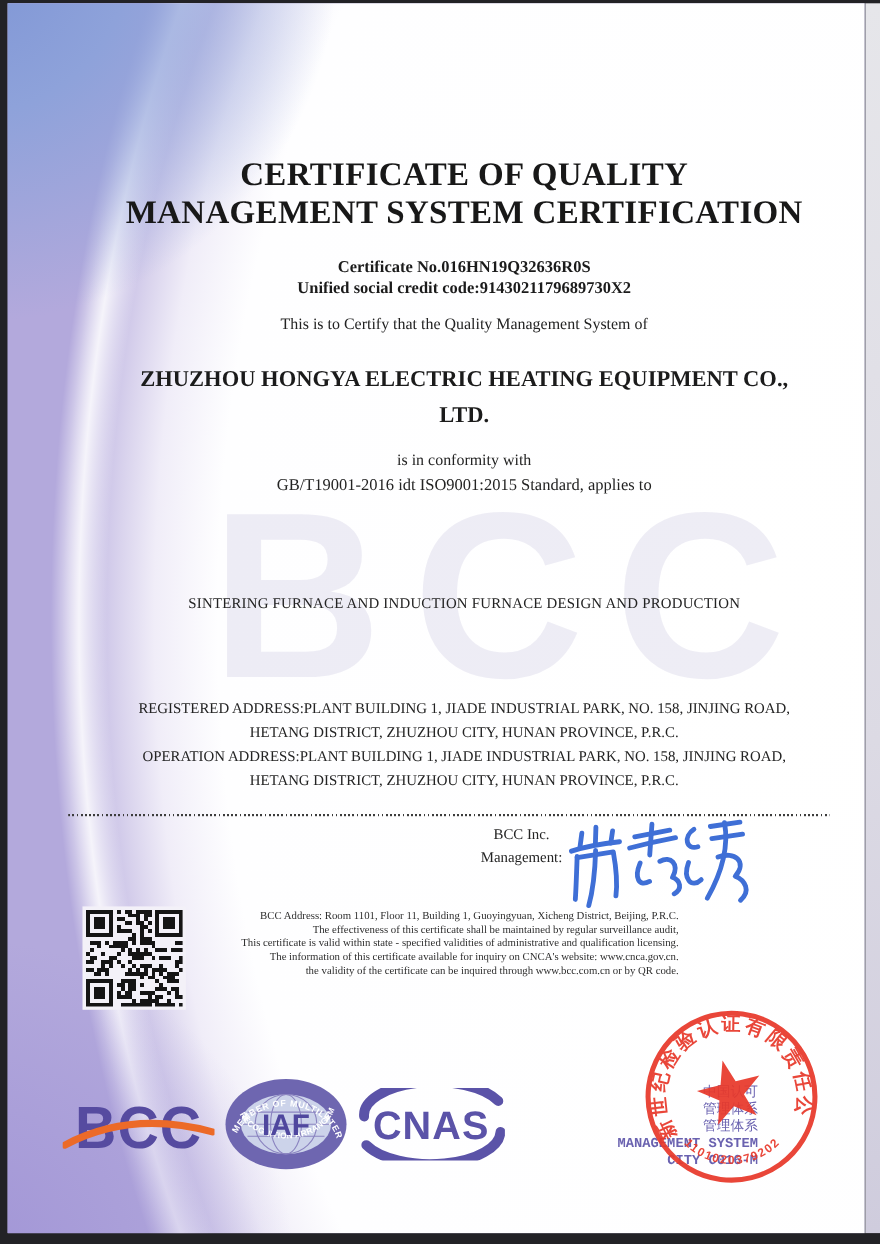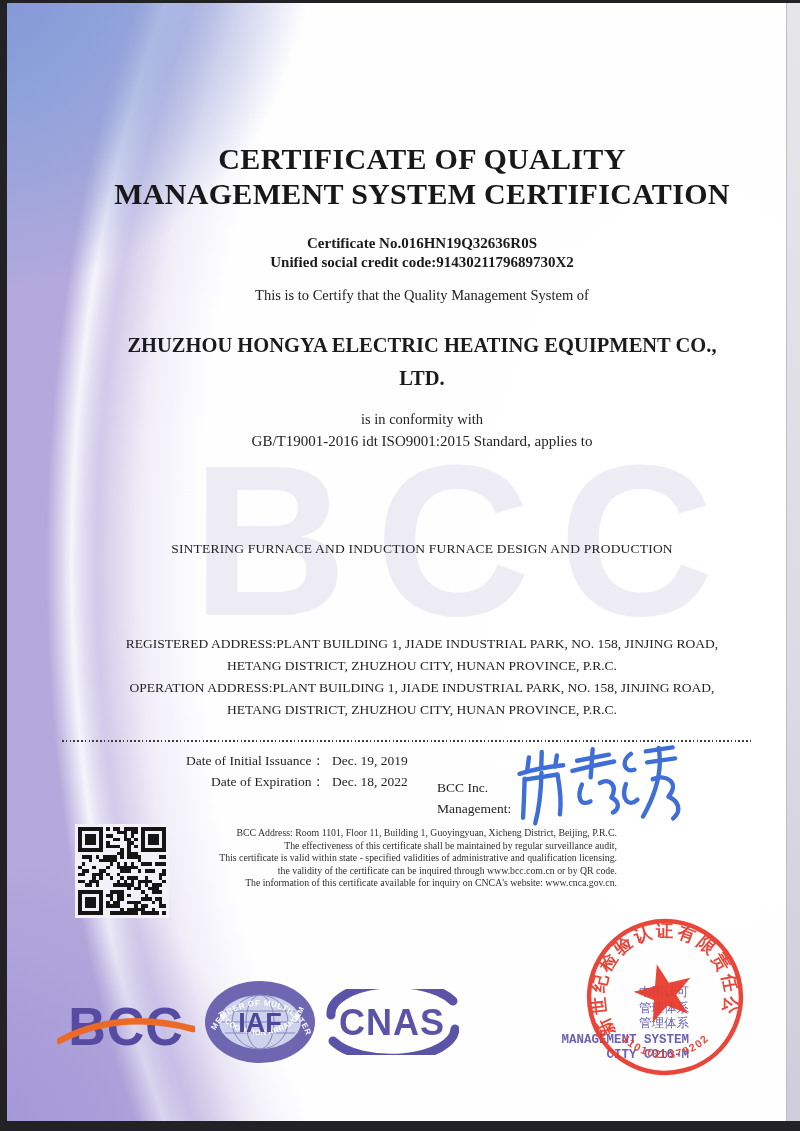--- a/index.html
+++ b/index.html
@@ -25,21 +25,21 @@
   #company{top:326px;font-size:20.5px;line-height:33px;}
   #conformity{top:408px;font-size:14.5px;}
   #standard{top:430px;font-size:15px;}
   #scope{top:538px;font-size:13.5px;letter-spacing:0.2px;}
   #addresses{top:630px;font-size:13.5px;line-height:22px;}
   #dotline{position:absolute;left:55px;top:737px;width:692px;height:2px;
     background:repeating-linear-gradient(90deg,#3c3c3c 0 1.6px,transparent 1.6px 3.8px);}
   #dates{position:absolute;left:40px;top:748px;font-size:13.5px;line-height:20.5px;color:#242424;}
   #dates .lbl{display:inline-block;width:278px;text-align:right;}
   #dates .val{margin-left:7px;}
-  #issuer{position:absolute;left:430px;top:746px;font-size:13.5px;line-height:20.5px;color:#242424;text-align:left;margin-top:29px;}
+  #issuer{position:absolute;left:430px;top:746px;font-size:13.5px;line-height:20.5px;color:#242424;text-align:center;}
   #signature{position:absolute;left:505px;top:740px;width:175px;height:88px;transform:rotate(-2deg);}
   #qr{position:absolute;left:68px;top:821px;width:94px;height:94px;background:#f3f1f8;padding:3px;box-sizing:border-box;}
   #footnote{position:absolute;left:170px;top:824px;width:440px;font-size:9.8px;line-height:12.6px;
     color:#2e2e2e;text-align:right;}
   
   #bcclogo{position:absolute;left:50px;top:992px;width:138px;height:66px;}
   #bcclogo .word{position:absolute;left:0;top:0;width:138px;text-align:center;
      font-family:"Liberation Sans",sans-serif;font-weight:bold;font-size:52px;line-height:62px;
      letter-spacing:1px;color:#564ba0;transform:scaleY(1.04);}
   #bcclogo svg{position:absolute;left:0;top:0;}
@@ -83,28 +83,20 @@
 
     <div id="addresses" class="txt">
       <div>REGISTERED ADDRESS:PLANT BUILDING 1, JIADE INDUSTRIAL PARK, NO. 158, JINJING ROAD,</div>
       <div>HETANG DISTRICT, ZHUZHOU CITY, HUNAN PROVINCE, P.R.C.</div>
       <div>OPERATION ADDRESS:PLANT BUILDING 1, JIADE INDUSTRIAL PARK, NO. 158, JINJING ROAD,</div>
       <div>HETANG DISTRICT, ZHUZHOU CITY, HUNAN PROVINCE, P.R.C.</div>
     </div>
 
     <div id="dotline"></div>
 
-    <div id="dates">
-      <div>
-        <span class="lbl">Date of Initial Issuance：</span><span class="val">Dec. 19, 2019</span>
-      </div>
-      <div>
-        <span class="lbl">Date of Expiration：</span><span class="val">Dec. 18, 2022</span>
-      </div>
-    </div>
 
     <div id="issuer">
       <div>BCC Inc.</div>
       <div>Management:</div>
     </div>
 
     <svg id="signature" viewBox="0 0 175 88" aria-label="尚志强">
       <g fill="none" stroke="#3f6fd6" stroke-width="4.4" stroke-linecap="round" stroke-linejoin="round">
         <path d="M16,24 L18,12"></path>
           <path d="M31,7 L30,22"></path>
@@ -429,22 +421,22 @@
         <rect x="20" y="24" width="1" height="1" fill="#151515"></rect>
         <rect x="21" y="24" width="1" height="1" fill="#151515"></rect>
         <rect x="22" y="24" width="1" height="1" fill="#151515"></rect>
         <rect x="24" y="24" width="1" height="1" fill="#151515"></rect>
       </svg>
 
     <div id="footnote">
       <div>BCC Address: Room 1101, Floor 11, Building 1, Guoyingyuan, Xicheng District, Beijing, P.R.C.</div>
       <div>The effectiveness of this certificate shall be maintained by regular surveillance audit,</div>
       <div>This certificate is valid within state - specified validities of administrative and qualification licensing.</div>
+      <div>The information of this certificate available for inquiry on CNCA's website: www.cnca.gov.cn.</div>
       <div>the validity of the certificate can be inquired through www.bcc.com.cn or by QR code.</div>
-      <div>The information of this certificate available for inquiry on CNCA's website: www.cnca.gov.cn.</div>
     </div>
 
     <div id="bcclogo">
       <div class="word">BCC</div>
       <svg width="138" height="66" viewBox="0 0 138 66">
         <path d="M2,46 Q62,14 136,34" fill="none" stroke="#ec6a28" stroke-width="6.5" stroke-linecap="round"></path>
       </svg>
     </div>
 
     <svg id="iaflogo" viewBox="0 0 114 86">

